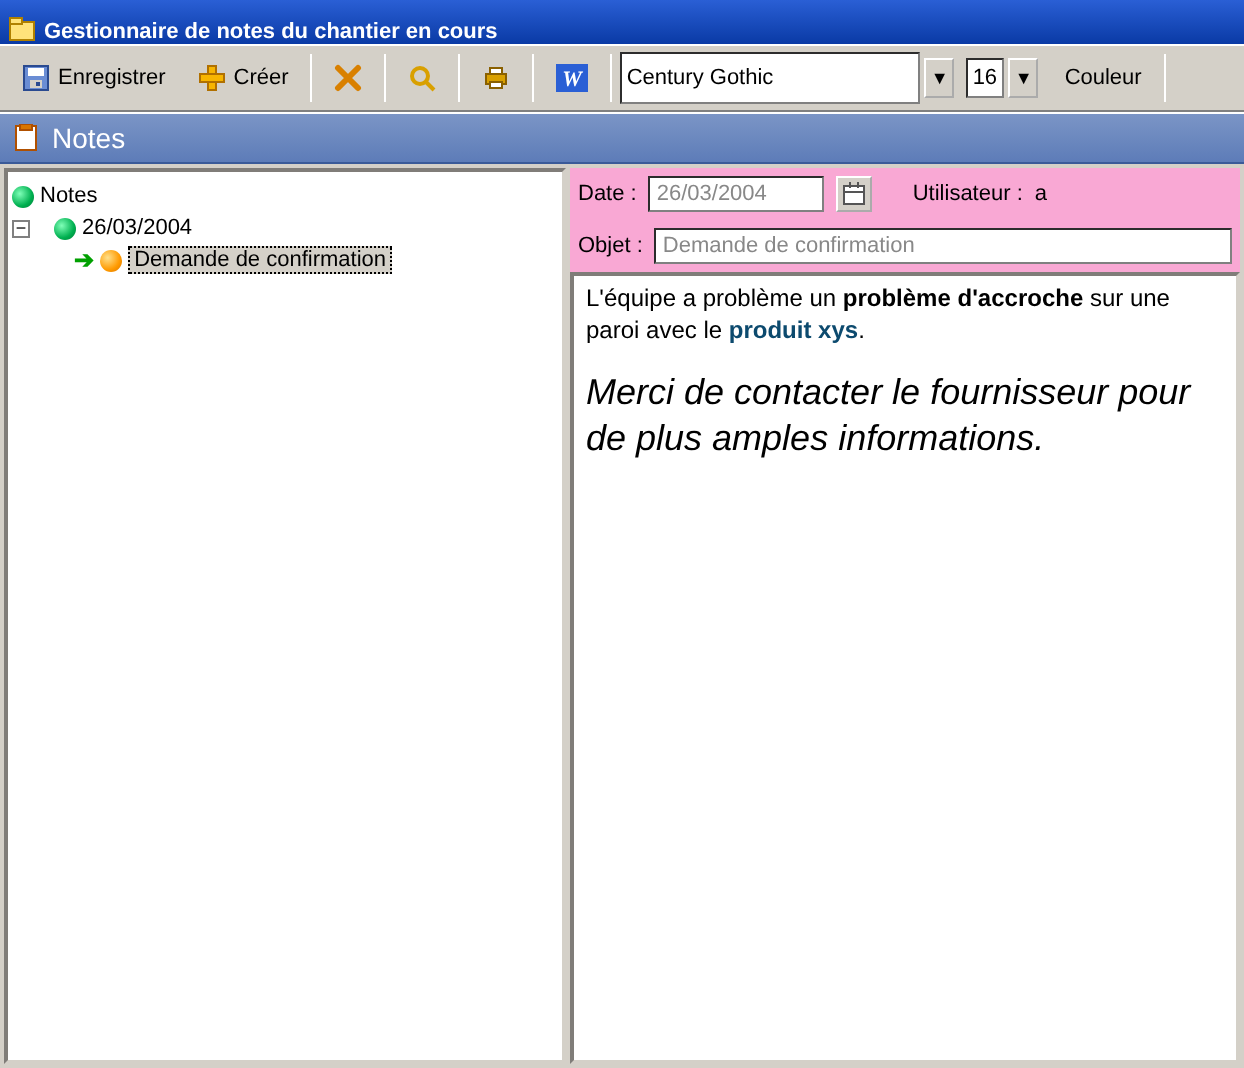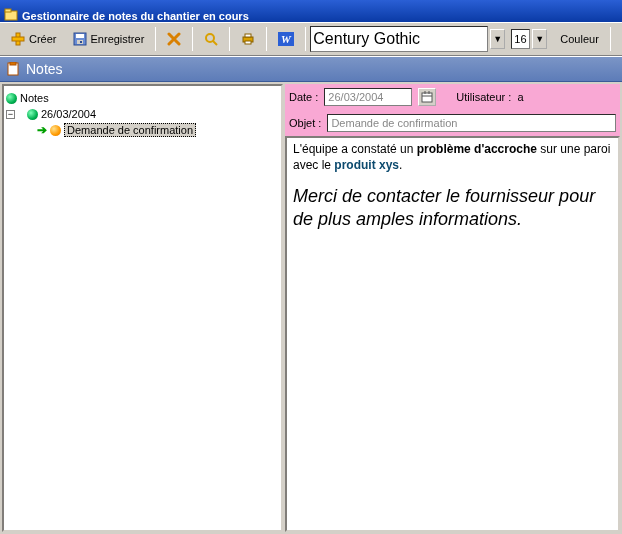--- a/index.html
+++ b/index.html
@@ -43,23 +43,23 @@
     border: 1px solid transparent;
   }
   .tsep {
     width: 1px;
     height: 24px;
     background: #808080;
     margin: 0 2px;
     border-right: 1px solid #fff;
   }
   .font-select {
-    width: 178px;
+    width: 150px;
     height: 20px;
-    font-size: 16px;
+    font-size: 11px;
     background: #fff;
     border: 1px inset #808080;
     padding: 12px 2px;
   }
   .size-select {
     width: 19px;
     height: 20px;
     font-size: 11px;
     background: #fff;
     border: 1px inset #808080;
@@ -195,36 +195,36 @@
         <rect x="1" y="1" width="6" height="3" fill="#ffe27a" stroke="#b08000"></rect>
       </svg>
   </span>
   <span>Gestionnaire de notes du chantier en cours</span>
 </div>
 
 <div class="toolbar">
   <div class="tbtn">
     <span>
       <svg width="14" height="14">
-          <rect x="5" y="1" width="4" height="12" fill="#f7b500" stroke="#b07000"></rect>
-          <rect x="1" y="5" width="12" height="4" fill="#f7b500" stroke="#b07000"></rect>
-        </svg>
-    </span>
-    <span>Créer</span>
-  </div>
-  <div class="tbtn">
-    <span>
-      <svg width="14" height="14">
           <rect x="1" y="1" width="12" height="12" fill="#6a8dd4" stroke="#2a4a90"></rect>
           <rect x="3" y="2" width="8" height="4" fill="#fff"></rect>
           <rect x="4" y="8" width="6" height="4" fill="#d4d0c8"></rect>
           <rect x="7" y="9" width="2" height="2" fill="#2a4a90"></rect>
         </svg>
     </span>
     <span>Enregistrer</span>
+  </div>
+  <div class="tbtn">
+    <span>
+      <svg width="14" height="14">
+          <rect x="5" y="1" width="4" height="12" fill="#f7b500" stroke="#b07000"></rect>
+          <rect x="1" y="5" width="12" height="4" fill="#f7b500" stroke="#b07000"></rect>
+        </svg>
+    </span>
+    <span>Créer</span>
   </div>
   <div class="tsep"></div>
   <div class="tbtn">
     <span>
       <svg width="14" height="14">
           <path d="M2 2 L12 12 M12 2 L2 12" stroke="#d98000" stroke-width="3" stroke-linecap="round"></path>
         </svg>
     </span>
   </div>
   <div class="tsep"></div>
@@ -314,19 +314,19 @@
       <span style="flex:0 0 8px"></span>
       <span class="meta-label">Utilisateur :</span>
       <span class="meta-label">a</span>
     </div>
     <div class="meta-row">
       <span class="meta-label">Objet :</span>
       <input class="subject-input" value="Demande de confirmation" style="">
     </div>
     <div class="editor">
       <div class="line1">
-        <span>L'équipe a constaté un </span><span class="boldspan">problème d'accroche</span><span> sur une paroi avec le </span><span class="redspan">produit xys</span><span>.</span>
+        <span>L'équipe a problème un </span><span class="boldspan">problème d'accroche</span><span> sur une paroi avec le </span><span class="redspan">produit xys</span><span>.</span>
       </div>
       <div class="para2">Merci de contacter le fournisseur pour de plus amples informations.</div>
     </div>
   </div>
 
 </div>
 
 </body></html>

